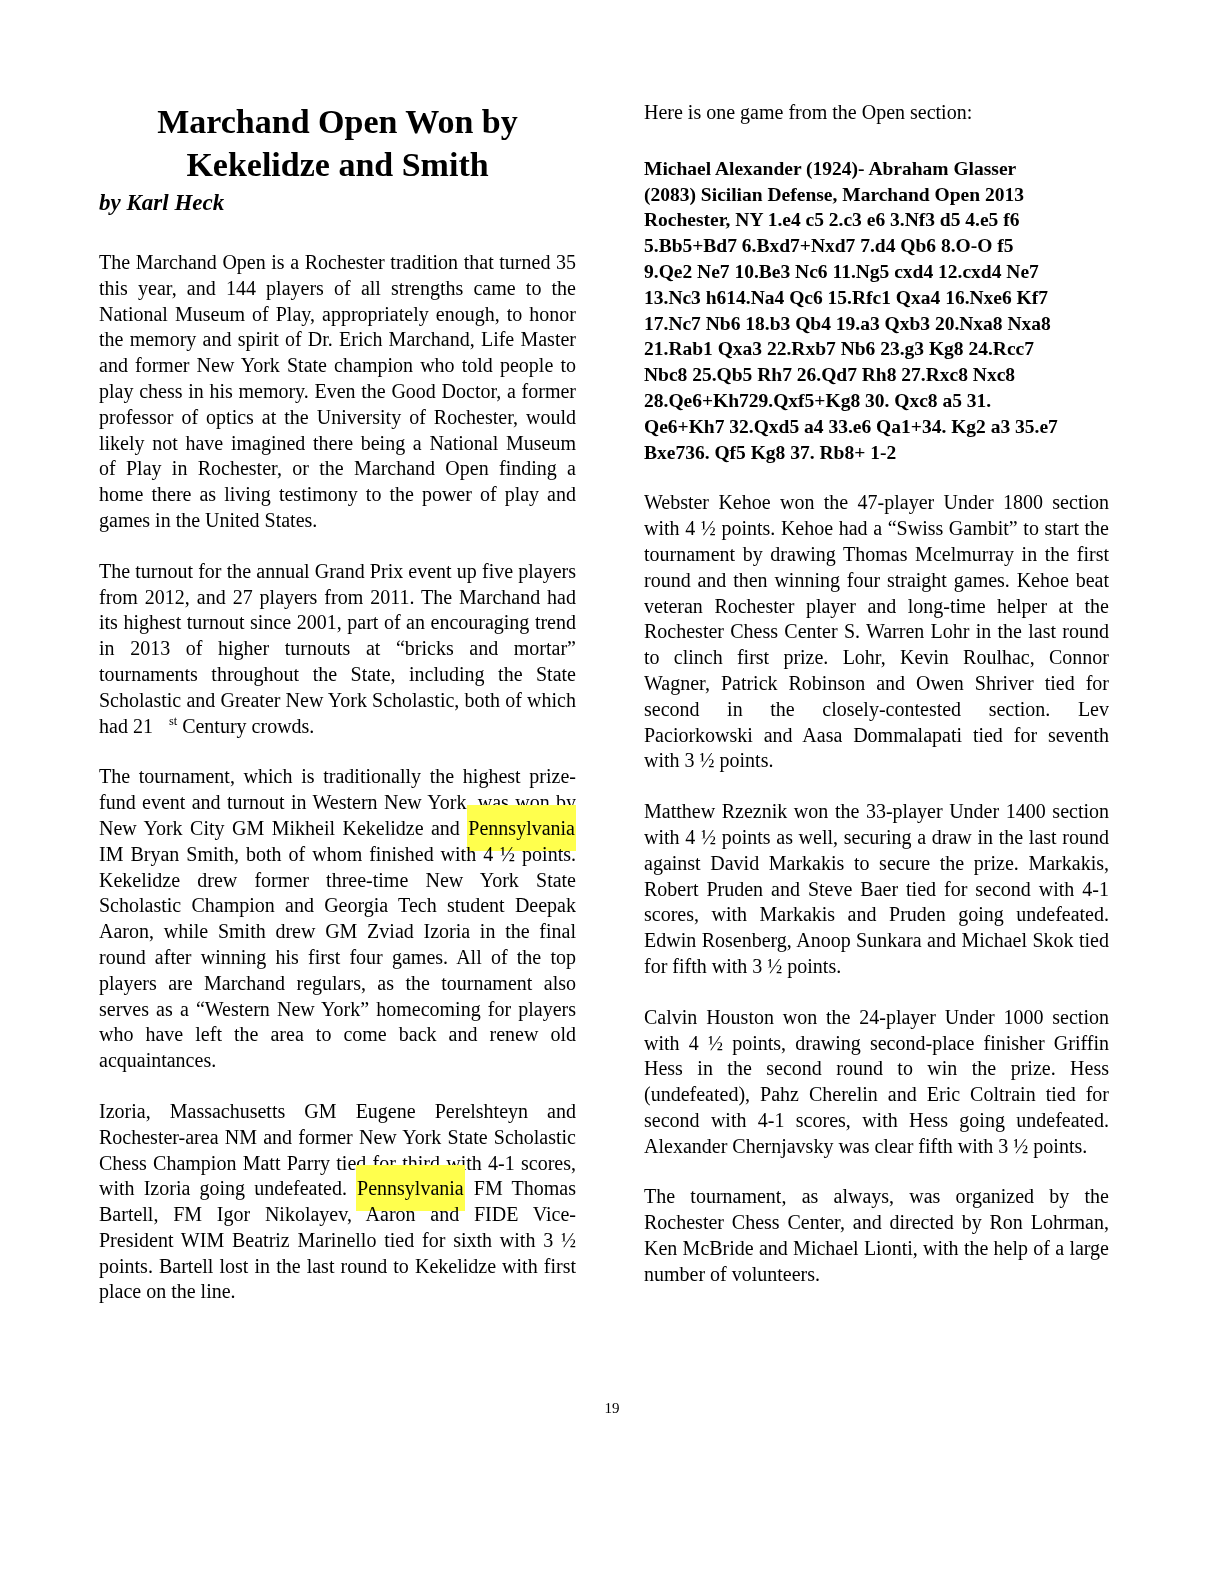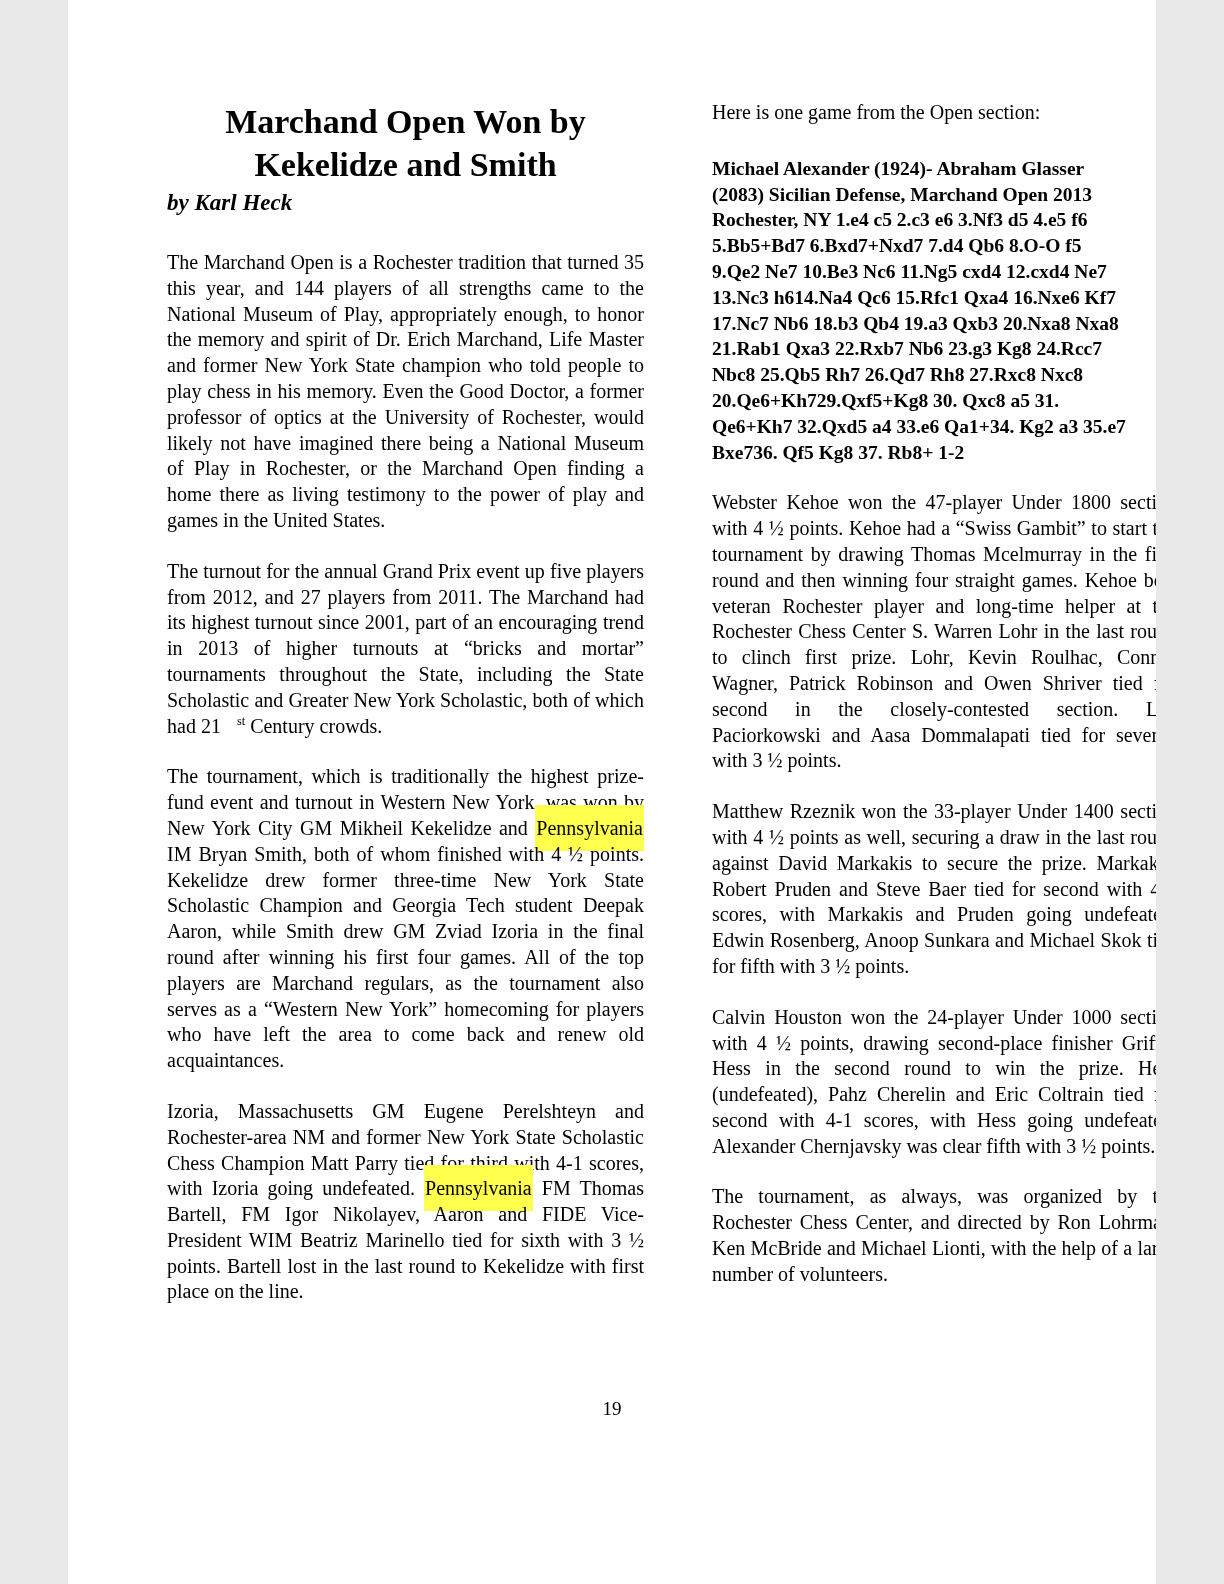--- a/index.html
+++ b/index.html
@@ -1,18 +1,18 @@
 <!DOCTYPE html>
 <html style="--hl: #ffff4d;"><head>
 <meta charset="utf-8">
 <style>
   html,body{margin:0;padding:0;background:#e8e8e8;}
   .page{
     position:relative;
-    width:1088px;height:1584px;
+    width:1224px;height:1584px;
     background:#ffffff;
     margin:0 auto;
     font-family:"Liberation Serif","DejaVu Serif",serif;
     color:#000;
     overflow:hidden;
   }
   .col{position:absolute;top:100px;}
   .col-left{left:99px;width:477px;}
   .col-right{left:644px;width:465px;}
   .title{
@@ -30,21 +30,21 @@
   mark{background:var(--hl,#ffff4d);color:inherit;padding:12px 1px;}
   sup{font-size:0.62em;line-height:0;vertical-align:super;margin-left:16px;}
   .intro{font-size:20px;line-height:25.8px;}
   .game{
     font-weight:bold;font-size:19.5px;line-height:25.8px;
     margin:30px 0 25px 0;
   }
   .game div{white-space:nowrap;}
   .pageno{
     position:absolute;top:1396px;left:0;width:100%;
-    text-align:center;font-size:19px;line-height:25px;
+    text-align:center;font-size:15px;line-height:25px;
   }
 </style>
 </head>
 <body>
 
 <div class="page">
 
   <div class="col col-left">
     <h1 class="title" style="margin:0;">
       <div>Marchand Open Won by</div>
@@ -64,21 +64,21 @@
     <div class="game" id="game-block">
         <div>Michael Alexander (1924)- Abraham Glasser</div>
         <div>(2083) Sicilian Defense, Marchand Open 2013</div>
         <div>Rochester, NY 1.e4 c5 2.c3 e6 3.Nf3 d5 4.e5 f6</div>
         <div>5.Bb5+Bd7 6.Bxd7+Nxd7 7.d4 Qb6 8.O-O f5</div>
         <div>9.Qe2 Ne7 10.Be3 Nc6 11.Ng5 cxd4 12.cxd4 Ne7</div>
         <div>13.Nc3 h614.Na4 Qc6 15.Rfc1 Qxa4 16.Nxe6 Kf7</div>
         <div>17.Nc7 Nb6 18.b3 Qb4 19.a3 Qxb3 20.Nxa8 Nxa8</div>
         <div>21.Rab1 Qxa3 22.Rxb7 Nb6 23.g3 Kg8 24.Rcc7</div>
         <div>Nbc8 25.Qb5 Rh7 26.Qd7 Rh8 27.Rxc8 Nxc8</div>
-        <div>20.Qe6+Kh729.Qxf5+Kg8 30. Qxc8 a5 31.</div>
+        <div>28.Qe6+Kh729.Qxf5+Kg8 30. Qxc8 a5 31.</div>
         <div>Qe6+Kh7 32.Qxd5 a4 33.e6 Qa1+34. Kg2 a3 35.e7</div>
         <div>Bxe736. Qf5 Kg8 37. Rb8+ 1-2</div>
       </div>
     <div class="paras" id="right-paragraphs">
         <p><span>Webster Kehoe won the 47-player Under 1800 section with 4 ½ points.  Kehoe had a “Swiss Gambit” to start the tournament by drawing Thomas Mcelmurray in the first round and then winning four straight games.  Kehoe beat veteran Rochester player and long-time helper at the Rochester Chess Center S. Warren Lohr in the last round to clinch first prize.  Lohr, Kevin Roulhac, Connor Wagner, Patrick Robinson and Owen Shriver tied for second in the closely-contested section.  Lev Paciorkowski and Aasa Dommalapati tied for seventh with 3 ½ points.</span></p>
         <p><span>Matthew Rzeznik won the 33-player Under 1400 section with 4 ½ points as well, securing a draw in the last round against David Markakis to secure the prize.  Markakis, Robert Pruden and Steve Baer tied for second with 4-1 scores, with Markakis and Pruden going undefeated.  Edwin Rosenberg, Anoop Sunkara and Michael Skok tied for fifth with 3 ½ points.</span></p>
         <p><span>Calvin Houston won the 24-player Under 1000 section with 4 ½ points, drawing second-place finisher Griffin Hess in the second round to win the prize.  Hess (undefeated), Pahz Cherelin and Eric Coltrain tied for second with 4-1 scores, with Hess going undefeated.   Alexander Chernjavsky was clear fifth with 3 ½ points.</span></p>
         <p><span>The tournament, as always, was organized by the Rochester Chess Center, and directed by Ron Lohrman, Ken McBride and Michael Lionti, with the help of a large number of volunteers.</span></p>
       </div>
   </div>

